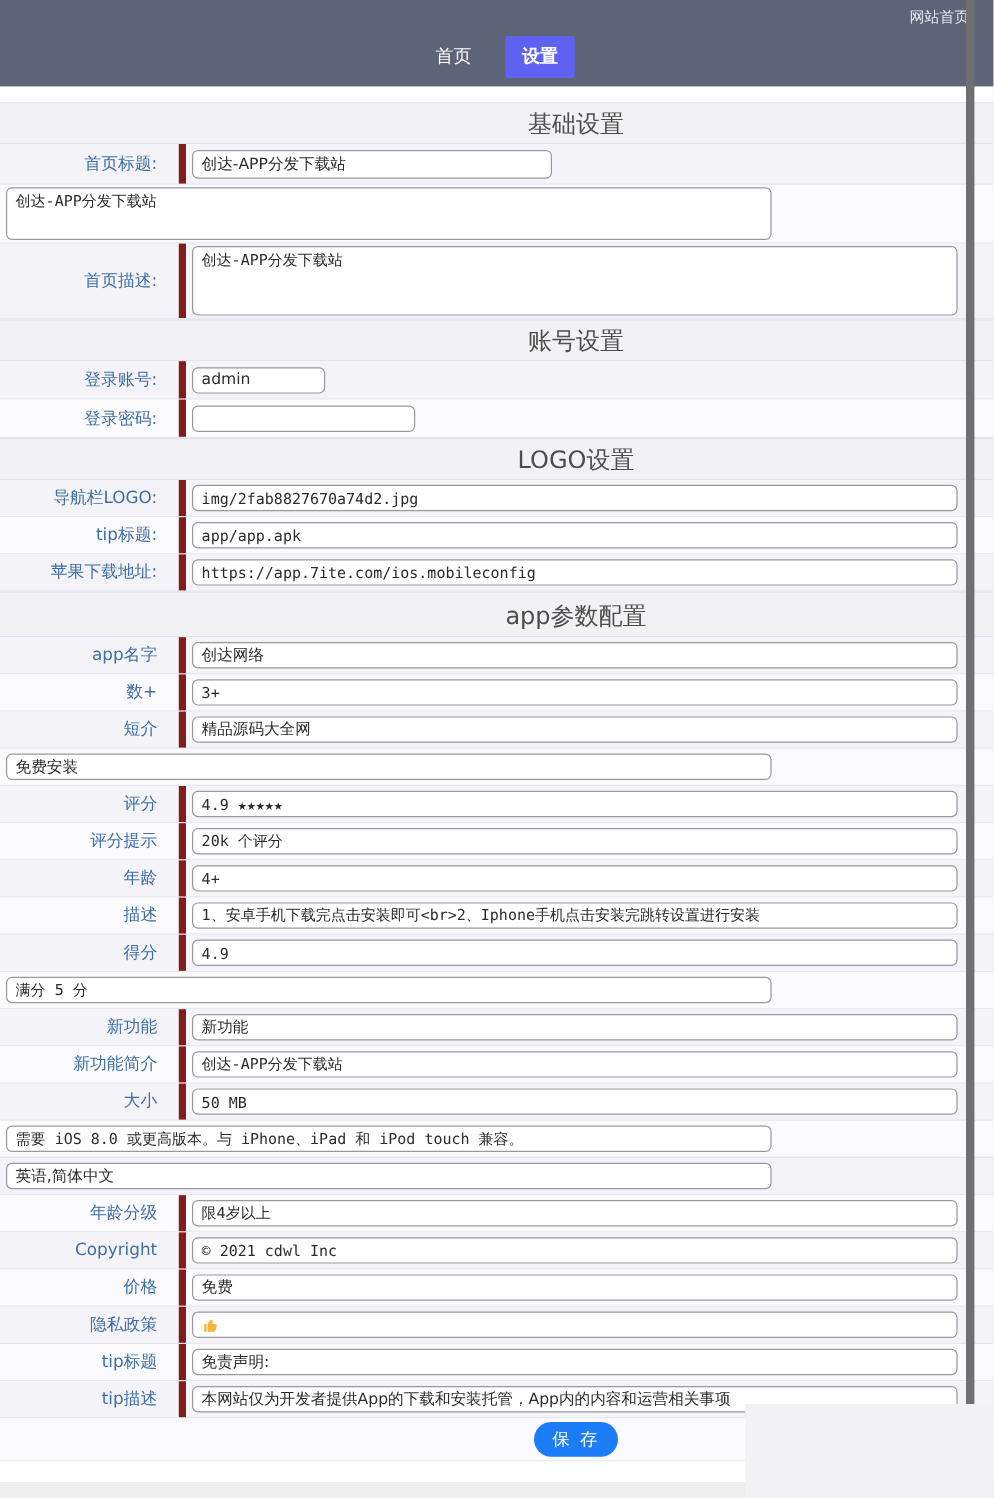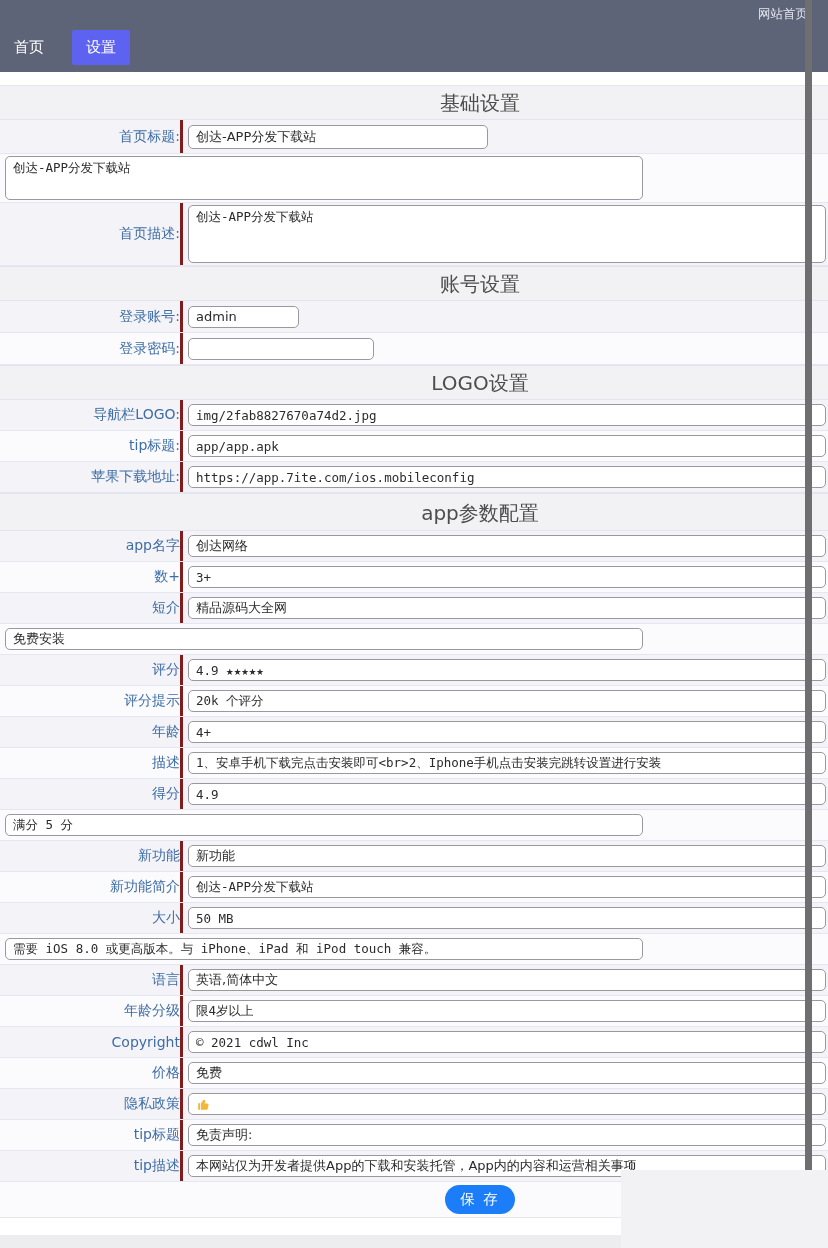--- a/index.html
+++ b/index.html
@@ -14,49 +14,48 @@
   
   .header {
     position:relative; width:960px; height:72px; background:#5d6477;
   }
   .home-link {
     position:absolute; top:6px; right:148px; color:#e3e6ef; font-size:12.5px;
     cursor:pointer; white-space:nowrap;
   }
   .tabs {
     position:absolute; left:0; top:30px; width:828px; height:34px;
-    display:flex; align-items:center; gap:14px;
+    display:flex; justify-content:center; align-items:center; gap:14px;
   }
   .tab {
     color:#fff; font-size:15px; padding:8px 14px; cursor:pointer; border-radius:2px;
   }
-  .tab.active { background:#5d62f1; }
+  .tab.active { background:#5d62f1;font-weight:bold; }
 
   
   .top-gap { width:960px; height:13px; background:#ffffff; }
 
   
   .section-heading {
     width:960px; height:35px; line-height:35px; text-align:center;
     background:#f2f2f5; color:#4d4d4d; font-size:20px;
     border-top:1px solid #e2e5ef; border-bottom:1px solid #e2e5ef;
   }
   .section-heading.tall { height:38px; line-height:38px; }
 
   .row {
     width:960px; display:flex; align-items:center; background:#fbfbfd;
     border-bottom:1px solid #e4e7f0;
   }
   .row.alt { background:#f4f4f8; }
   .row-label {
     width:155px; flex:0 0 155px; align-self:stretch;
     display:flex; align-items:center; justify-content:flex-end;
-    padding-right:0; color:#3e6da5; font-size:14px;
-    border-right:3px solid #7f1d1d;
-    margin-left:28px;
+    padding-right:18px; color:#3e6da5; font-size:14px;
+    border-right:6px solid #7f1d1d;
   }
   .row-field { flex:1; padding-left:5px; display:flex; align-items:center; }
 
   .field {
     height:22px; border:1px solid #98989e; border-radius:5px; background:#fff;
     padding:1px 7px; font-size:13px; color:#2b2b2b;
     font-family:"DejaVu Sans","Liberation Sans",sans-serif; outline:none;
   }
   .field.mono { font-family:"DejaVu Sans Mono","Liberation Mono",monospace; font-size:12.5px; }
   .field.full { width:638px; }
@@ -243,21 +242,20 @@
             <div class="row-field">
               <input type="text" class="field mono full" value="50 MB" style="">
             </div>
           </div>
           <div class="row">
             <div class="row-field">
               <input type="text" class="field mono full" value="需要 iOS 8.0 或更高版本。与 iPhone、iPad 和 iPod touch 兼容。" style="">
             </div>
           </div>
           <div class="row alt">
-            <div class="row-label">语言</div>
             <div class="row-field">
               <input type="text" class="field full" value="英语,简体中文" style="">
             </div>
           </div>
           <div class="row">
             <div class="row-label">年龄分级</div>
             <div class="row-field">
               <input type="text" class="field mono full" value="限4岁以上" style="">
             </div>
           </div>

